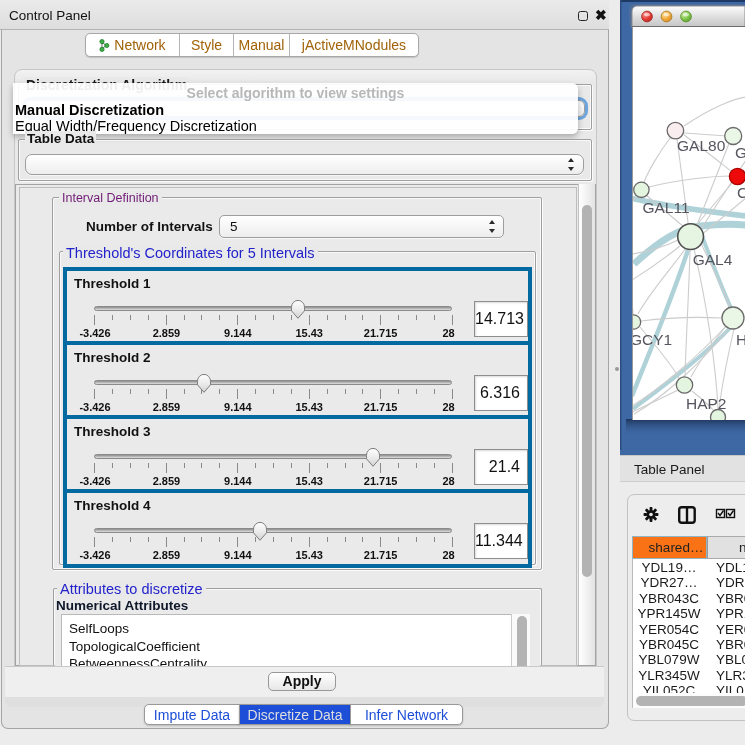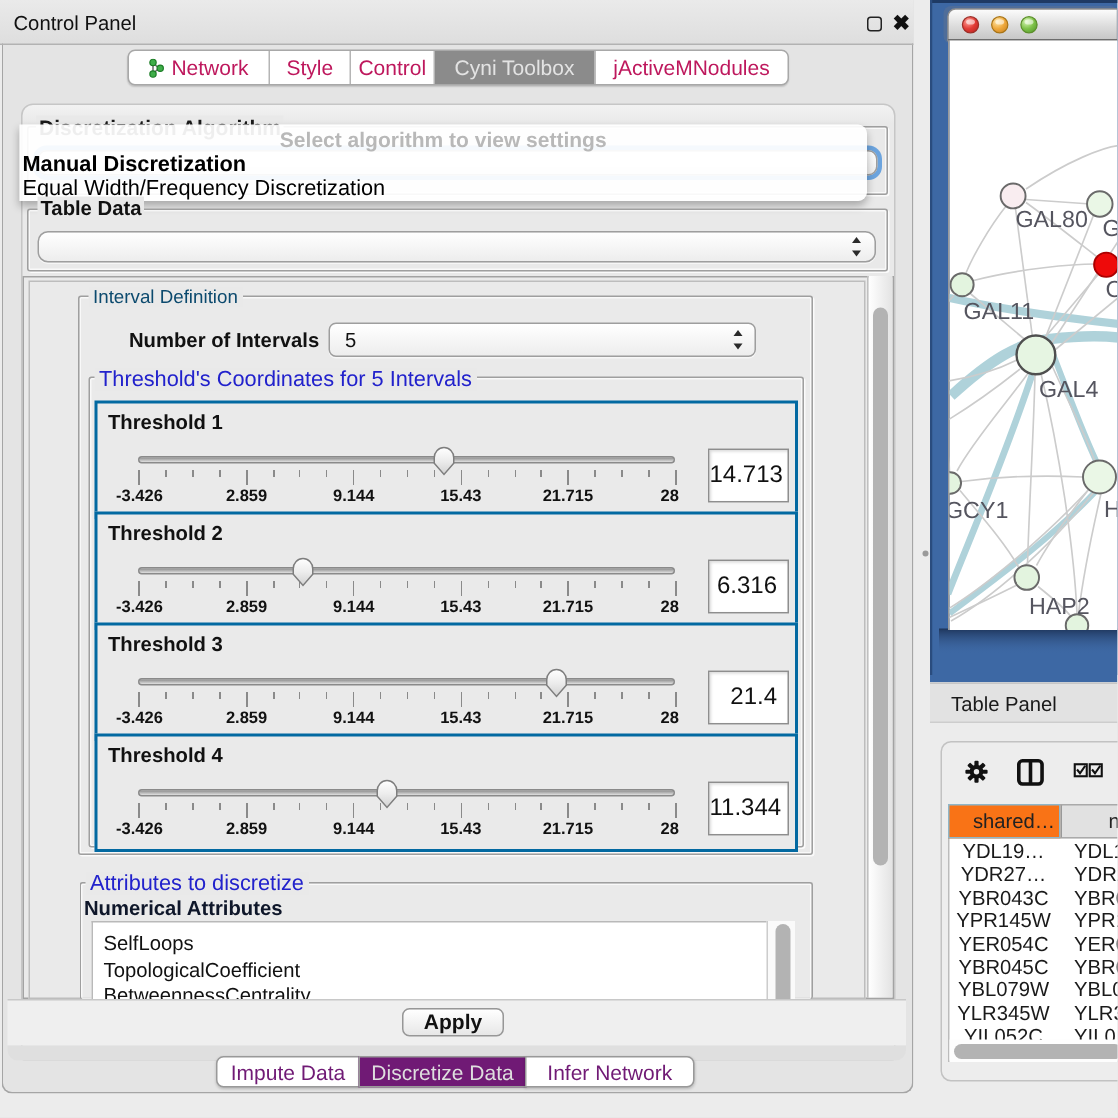--- a/index.html
+++ b/index.html
@@ -8,42 +8,42 @@
 
 #win{left:1px;top:0;width:608px;height:729px;background:#e4e4e4;border-left:1px solid #a5a5a5;border-right:1px solid #a5a5a5;border-bottom:1px solid #a5a5a5;border-radius:0 0 7px 7px;box-sizing:border-box;}
 #titlebar{left:0;top:0;width:609px;height:30px;background:linear-gradient(#eaeaea,#dedede);border-bottom:1px solid #b2b2b2;box-sizing:border-box;}
 #titlebar .t{left:9px;top:8px;font-size:13.5px;color:#111;}
 #icon-float{left:578px;top:11px;width:8px;height:8px;border:1.7px solid #222;border-radius:2.5px;}
 #icon-x{left:595px;top:9px;font-size:14px;font-weight:900;color:#111;line-height:13px;}
 
 #content{left:14px;top:69px;width:583px;height:638px;background:linear-gradient(#f2f2f2,#e9e9e9 12px);border:1px solid #c6c6c6;border-radius:8px 8px 2px 2px;box-sizing:border-box;}
 
 #tabs{left:85px;top:33px;height:22px;background:#fff;border:1px solid #a8a8a8;border-radius:5px;display:flex;box-shadow:0 1px 1px rgba(0,0,0,0.15);}
-#tabs .tab{height:22px;line-height:22px;font-size:14px;color:#be185d;text-align:center;border-right:1px solid #b5b5b5;white-space:nowrap;box-sizing:border-box;}
+#tabs .tab{height:22px;line-height:22px;font-size:14px;color:#a16207;text-align:center;border-right:1px solid #b5b5b5;white-space:nowrap;box-sizing:border-box;}
 #tabs .tab:last-child{border-right:none;}
 #tabs .sel{background:#8b8b8b;color:#e3e3e3;}
 .etch{border:1px solid #9f9f9f;box-shadow:inset 0 0 0 1px rgba(255,255,255,0.7), 1px 1px 0 rgba(255,255,255,0.8);border-radius:2px;box-sizing:border-box;}
 .etitle{font-size:13.5px;background:#e9e9e9;padding:0 3px;white-space:nowrap;}
 
 .combo{background:linear-gradient(#ffffff,#ededed);border:1px solid #9e9e9e;border-radius:5px;box-sizing:border-box;box-shadow:0 1px 0 rgba(255,255,255,0.6);}
 .arr{width:0;height:0;border-left:3.5px solid transparent;border-right:3.5px solid transparent;}
 .arr.up{border-bottom:4.5px solid #2a2a2a;}
 .arr.dn{border-top:4.5px solid #2a2a2a;}
 
-.thp{left:63px;width:469px;height:79px;border:2px solid #0369a1;background:#eaeaea;box-sizing:border-box;}
+.thp{left:63px;width:469px;height:79px;border:4px solid #0369a1;background:#eaeaea;box-sizing:border-box;}
 .thp .tt{position:absolute;left:7px;top:5px;font-size:13.5px;font-weight:bold;color:#111;}
 .thp .track{position:absolute;left:27px;top:35px;width:358px;height:5px;background:linear-gradient(#8d8d8d,#e0e0e0);border:1px solid #8a8a8a;border-radius:3px;box-sizing:border-box;}
 .thp .lbl{position:absolute;top:56px;font-size:11px;font-weight:bold;color:#111;transform:translateX(-50%);}
 .thp .vbox{position:absolute;left:407px;top:30px;width:54px;height:36px;background:#fff;border:1px solid #8e8e8e;box-shadow:inset 1px 1px 2px rgba(0,0,0,0.15);box-sizing:border-box;text-align:right;font-size:16px;color:#111;line-height:34px;padding-right:7px;}
 .thumb{position:absolute;width:16px;height:21px;}
 
 #numlist{left:61px;top:614px;width:469px;height:52px;background:#fff;border:1px solid #b9b9b9;border-bottom:none;box-sizing:border-box;font-size:13.5px;color:#111;}
 #numlist div{padding-left:7px;height:17.5px;line-height:17.5px;}
 
-.btab{top:704px;height:21px;line-height:21px;text-align:center;font-size:14px;background:#fff;border:1px solid #999;box-sizing:border-box;color:#701a75;box-shadow:0 1px 2px rgba(0,0,0,0.2);}
+.btab{top:704px;height:21px;line-height:21px;text-align:center;font-size:14px;background:#fff;border:1px solid #999;box-sizing:border-box;color:#1d4ed8;box-shadow:0 1px 2px rgba(0,0,0,0.2);}
 
 #blue{left:620px;top:0;width:125px;height:450px;background:#3d68a4;border-top:2px solid #1e3a64;border-left:1px solid #2a4c7e;box-sizing:border-box;}
 #tpbar{left:620px;top:455px;width:125px;height:27px;background:#e2e2e2;border-top:1px solid #c6c6c6;border-bottom:1px solid #cdcdcd;box-sizing:border-box;}
 #tpbar .t{left:14px;top:6px;font-size:13.5px;color:#1a1a1a;}
 #twin{left:627px;top:494px;width:125px;height:227px;background:#ededed;border:1px solid #c2c2c2;border-radius:7px 0 0 7px;box-sizing:border-box;}
 #tbl{left:632px;top:536px;width:113px;height:172px;background:#fff;border:1px solid #bbb;border-right:none;box-sizing:border-box;}
 .trow{position:absolute;width:113px;height:15.4px;font-size:13.5px;color:#1a1a1a;line-height:15.4px;}
 .c1{position:absolute;left:0;width:74px;text-align:center;}
 .c2{position:absolute;left:84px;width:40px;overflow:hidden;white-space:nowrap;}
 </style>
@@ -62,22 +62,21 @@
         <g stroke="#6b6b6b" stroke-width="1">
           <line x1="3" y1="3" x2="7" y2="6.5"></line>
           <line x1="3" y1="10" x2="7" y2="6.5"></line>
           <line x1="3" y1="3" x2="3" y2="10"></line>
         </g>
         <circle cx="3" cy="2.6" r="2.1" fill="#3fae49" stroke="#1c7d26" stroke-width="0.8"></circle>
         <circle cx="3" cy="10.4" r="2.1" fill="#3fae49" stroke="#1c7d26" stroke-width="0.8"></circle>
         <circle cx="7.8" cy="6.5" r="2.1" fill="#3fae49" stroke="#1c7d26" stroke-width="0.8"></circle>
       </svg> Network</div>
   <div class="tab" style="width:54px;">Style</div>
-  <div class="tab" style="width:56px;">Control</div>
-  <div class="tab sel" style="width:107px;">Cyni Toolbox</div>
+  <div class="tab" style="width:56px;">Manual</div>
   <div class="tab" style="width:128px;border-right:none;">jActiveMNodules</div>
 </div>
 
 <div class="abs etch" style="left:18px;top:84px;width:574px;height:46px;"></div>
 <div class="abs" style="left:24px;top:77px;font-size:14px;font-weight:bold;color:#1a1a1a;background:#e9e9e9;padding:0 2px;">Discretization Algorithm</div>
 <div class="abs combo" style="left:25px;top:100px;width:560px;height:17px;border-radius:6px;box-shadow:0 0 0 3px rgba(86,152,220,0.85);"></div>
 
 <div class="abs" id="popup" style="left:13px;top:83px;width:565px;height:51px;background:rgba(255,255,255,0.93);border-radius:0 6px 6px 0;box-shadow:0 3px 6px rgba(0,0,0,0.28);">
   <div style="position:absolute;left:2px;top:19px;font-size:14.5px;font-weight:bold;color:#000;">Manual Discretization</div>
   <div style="position:absolute;left:0;top:2px;width:565px;text-align:center;font-size:14px;font-weight:bold;color:#b8b8b8;">Select algorithm to view settings</div>
@@ -91,21 +90,21 @@
   <span class="arr dn" style="position:absolute;right:9px;top:12px;"></span>
 </div>
 
 <div class="abs" style="left:15px;top:184px;width:581px;height:482px;border:1px solid #a3a3a3;background:#eaeaea;box-sizing:border-box;"></div>
 <div class="abs" style="left:19px;top:187px;width:558px;height:479px;border:1px solid #bdbdbd;background:#eaeaea;box-sizing:border-box;"></div>
 
 <div class="abs" style="left:578px;top:184px;width:17px;height:481px;background:linear-gradient(to right,#ffffff,#e3e3e3);border-left:1px solid #c0c0c0;box-sizing:border-box;"></div>
 <div class="abs" style="left:582px;top:205px;width:10px;height:372px;background:#b3b3b3;border-radius:5px;"></div>
 
 <div class="abs etch" style="left:52px;top:197px;width:490px;height:373px;"></div>
-<div class="abs etitle" style="left:59px;top:191px;color:#0c4a6e;font-size:12.5px;">Interval Definition</div>
+<div class="abs etitle" style="left:59px;top:191px;color:#701a75;font-size:12.5px;">Interval Definition</div>
 <div class="abs" style="left:86px;top:219px;font-size:13.5px;font-weight:bold;color:#111;">Number of Intervals</div>
 <div class="abs combo" style="left:219px;top:215px;width:285px;height:23px;">
   <span style="position:absolute;left:10px;top:3px;font-size:13.5px;color:#111;">5</span>
   <span class="arr up" style="position:absolute;right:8px;top:4px;"></span>
   <span class="arr dn" style="position:absolute;right:8px;top:13px;"></span>
 </div>
 
 <div class="abs etch" style="left:59px;top:251px;width:477px;height:314px;"></div>
 <div class="abs etitle" style="left:63px;top:245px;color:#2222cc;font-size:14.5px;">Threshold's Coordinates for 5 Intervals</div>
 
@@ -327,21 +326,21 @@
   <div>BetweennessCentrality</div>
 </div>
 <div class="abs" style="left:511px;top:614px;width:19px;height:52px;background:#fafafa;border-left:1px solid #ccc;box-sizing:border-box;"></div>
 <div class="abs" style="left:517px;top:616px;width:10px;height:50px;background:#b3b3b3;border-radius:5px 5px 0 0;"></div>
 
 <div class="abs" style="left:5px;top:666px;width:599px;height:31px;background:#efefef;border-top:1px solid #c8c8c8;box-sizing:border-box;"></div>
 <div class="abs" style="left:5px;top:697px;width:599px;height:10px;background:#dfdfdf;border-radius:0 0 7px 7px;"></div>
 <div class="abs" style="left:268px;top:672px;width:68px;height:19px;background:linear-gradient(#ffffff,#e7e7e7);border:1px solid #979797;border-radius:5px;box-sizing:border-box;text-align:center;font-size:14px;font-weight:600;line-height:17px;color:#111;">Apply</div>
 
 <div class="abs btab" style="left:144px;width:96px;border-radius:5px 0 0 5px;">Impute Data</div>
-<div class="abs btab" style="left:239px;width:112px;background:#701a75;color:#dedede;">Discretize Data</div>
+<div class="abs btab" style="left:239px;width:112px;background:#1d4ed8;color:#dedede;">Discretize Data</div>
 <div class="abs btab" style="left:350px;width:113px;border-radius:0 5px 5px 0;">Infer Network</div>
 
 <div class="abs" id="blue"></div>
 <svg class="abs" style="left:620px;top:0;" width="125" height="455" viewBox="620 0 125 455">
 <defs>
 <linearGradient id="mtb" x1="0" y1="0" x2="0" y2="1">
  <stop offset="0" stop-color="#fdfdfd"></stop>
         <stop offset="0.55" stop-color="#dcdcdc"></stop>
         <stop offset="1" stop-color="#c5c5c5"></stop>
 </linearGradient>

